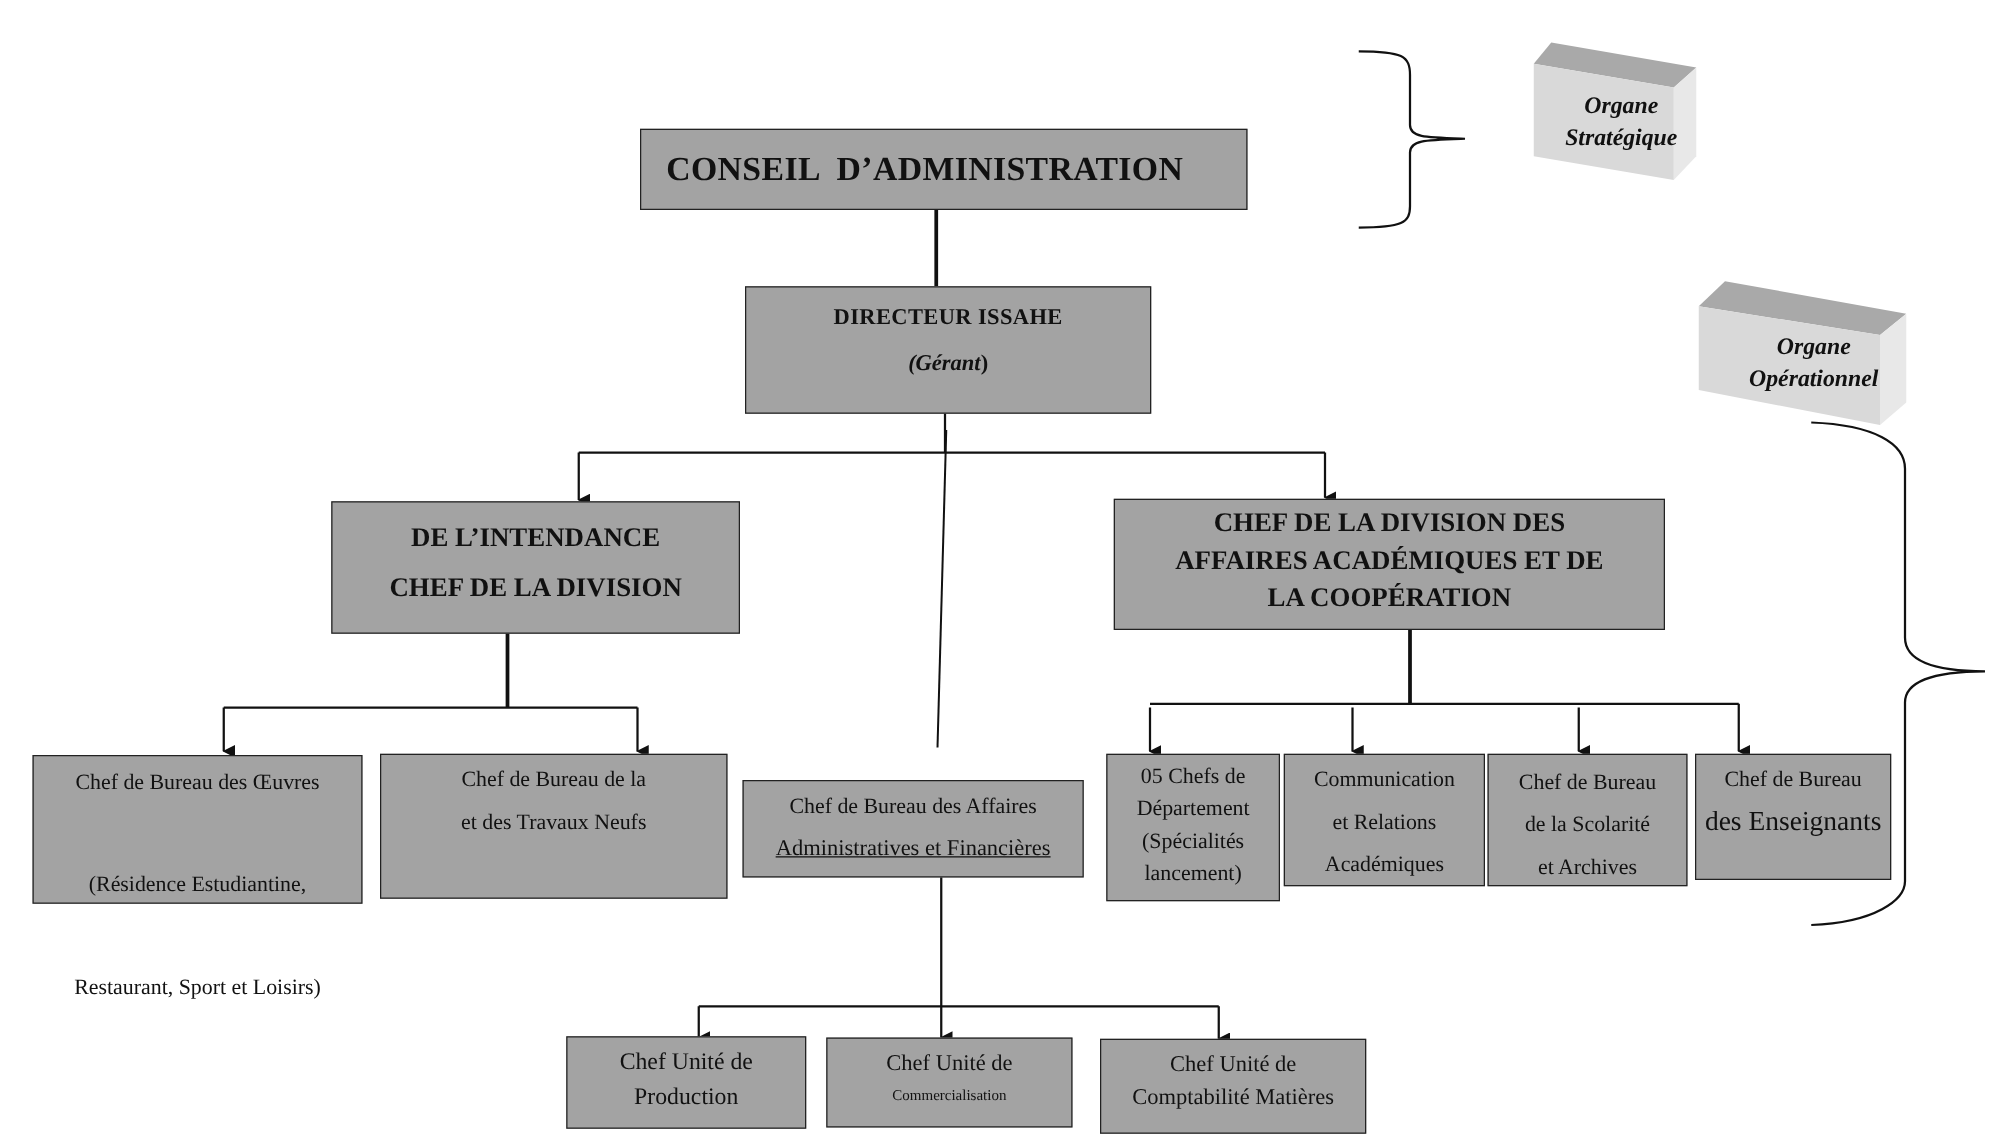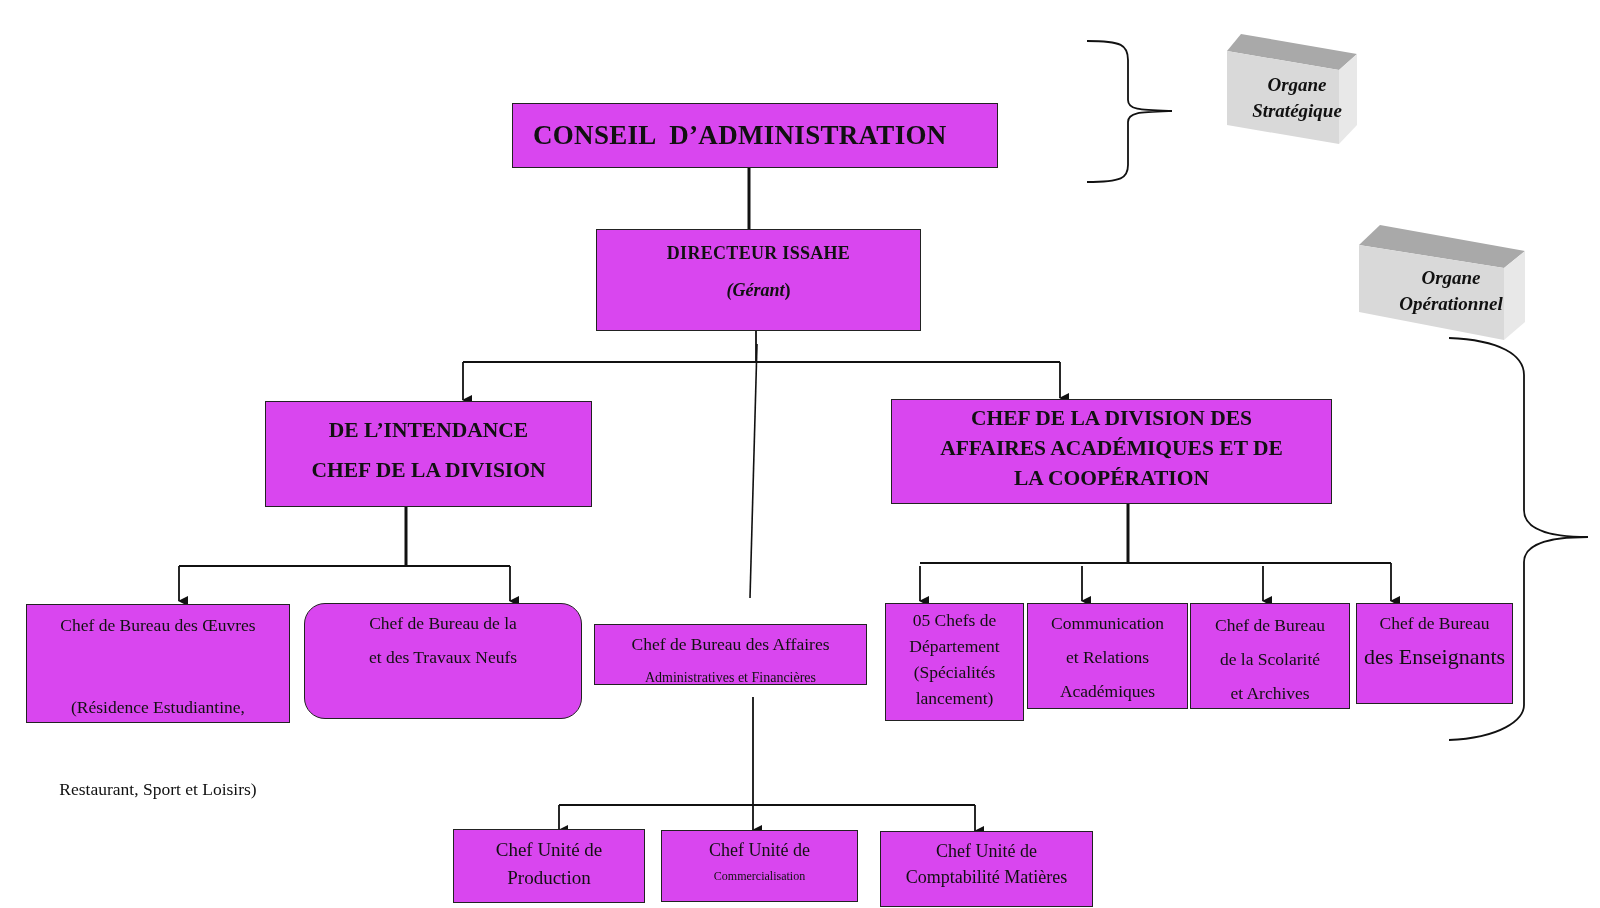--- a/index.html
+++ b/index.html
@@ -1,18 +1,18 @@
 <!DOCTYPE html>
 <html><head>
 <meta charset="utf-8">
 <style>
   html, body { margin:0; padding:0; background:#ffffff; }
   body { width:1600px; height:908px; position:relative; overflow:hidden; font-family:"Liberation Serif", serif; color:#111; }
   #diagram { position:absolute; left:0; top:0; width:1600px; height:908px; }
-  .box { position:absolute; border:1.6px solid #222; background:#d946ef; box-sizing:border-box; display:flex; flex-direction:column; align-items:center; justify-content:flex-start; text-align:center; }
+  .box { position:absolute; border:1.6px solid #222; background:#a3a3a3; box-sizing:border-box; display:flex; flex-direction:column; align-items:center; justify-content:flex-start; text-align:center; }
   .box .line { display:block; white-space:nowrap; }
   .top-title { font-size:27px; font-weight:bold; letter-spacing:0.3px; }
   .div-title { font-size:21.5px; font-weight:bold; line-height:30px; }
   .leaf { font-size:17.5px; line-height:34px; }
   .unit { font-size:19px; line-height:28px; }
   .organe-text { position:absolute; font-style:italic; font-weight:bold; font-size:19px; text-align:center; line-height:26px; }
 </style>
 </head>
 <body>
 
@@ -97,28 +97,28 @@
   <span class="line div-title">AFFAIRES ACADÉMIQUES ET DE</span>
   <span class="line div-title">LA COOPÉRATION</span>
 </div>
 
 <div class="box" style="left:26px; top:604px; width:264px; height:119px; padding-top:3px;gap:48px;">
   <span class="line leaf">Chef de Bureau des Œuvres</span>
   <span class="line leaf">(Résidence Estudiantine,</span>
   <span class="line leaf">Restaurant, Sport et Loisirs)</span>
 </div>
 
-<div class="box" style="left:304px; top:603px; width:278px; height:116px; padding-top:2px;border-radius:21px;">
+<div class="box" style="left:304px; top:603px; width:278px; height:116px; padding-top:2px;">
   <span class="line leaf">Chef de Bureau de la</span>
   <span class="line leaf">et des Travaux Neufs</span>
 </div>
 
-<div class="box" style="left:594px; top:624px; width:273px; height:61px; padding-top:2px;">
+<div class="box" style="left:594px; top:624px; width:273px; height:78px; padding-top:2px;">
   <span class="line leaf">Chef de Bureau des Affaires</span>
-  <span class="line leaf" style="font-size:14px;">Administratives et Financières</span>
+  <span class="line leaf" style="font-size:18px;text-decoration:underline;">Administratives et Financières</span>
 </div>
 
 <div class="box" style="left:885px; top:603px; width:139px; height:118px; padding-top:3px;">
   <span class="line leaf" style="line-height:26px;">05 Chefs de</span>
   <span class="line leaf" style="line-height:26px;">Département</span>
   <span class="line leaf" style="line-height:26px;">(Spécialités</span>
   <span class="line leaf" style="line-height:26px;">lancement)</span>
 </div>
 
 <div class="box" style="left:1027px; top:603px; width:161px; height:106px; padding-top:2px;">

